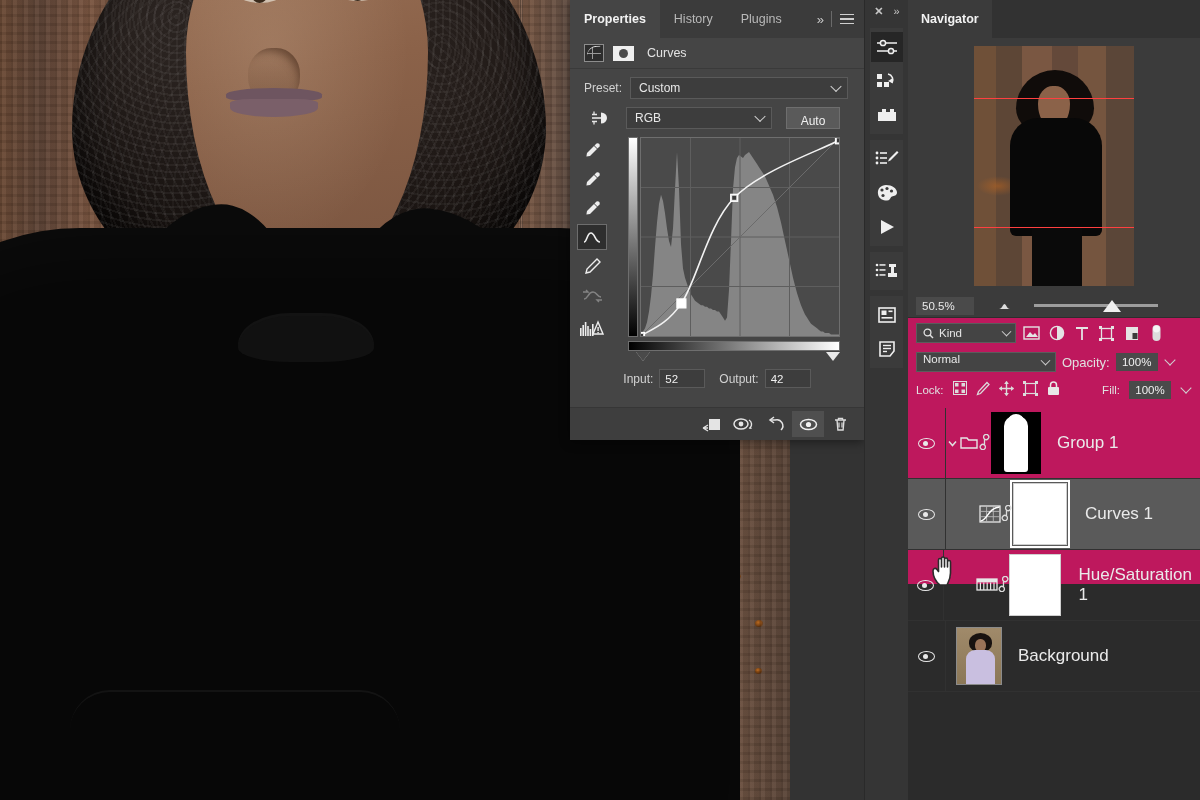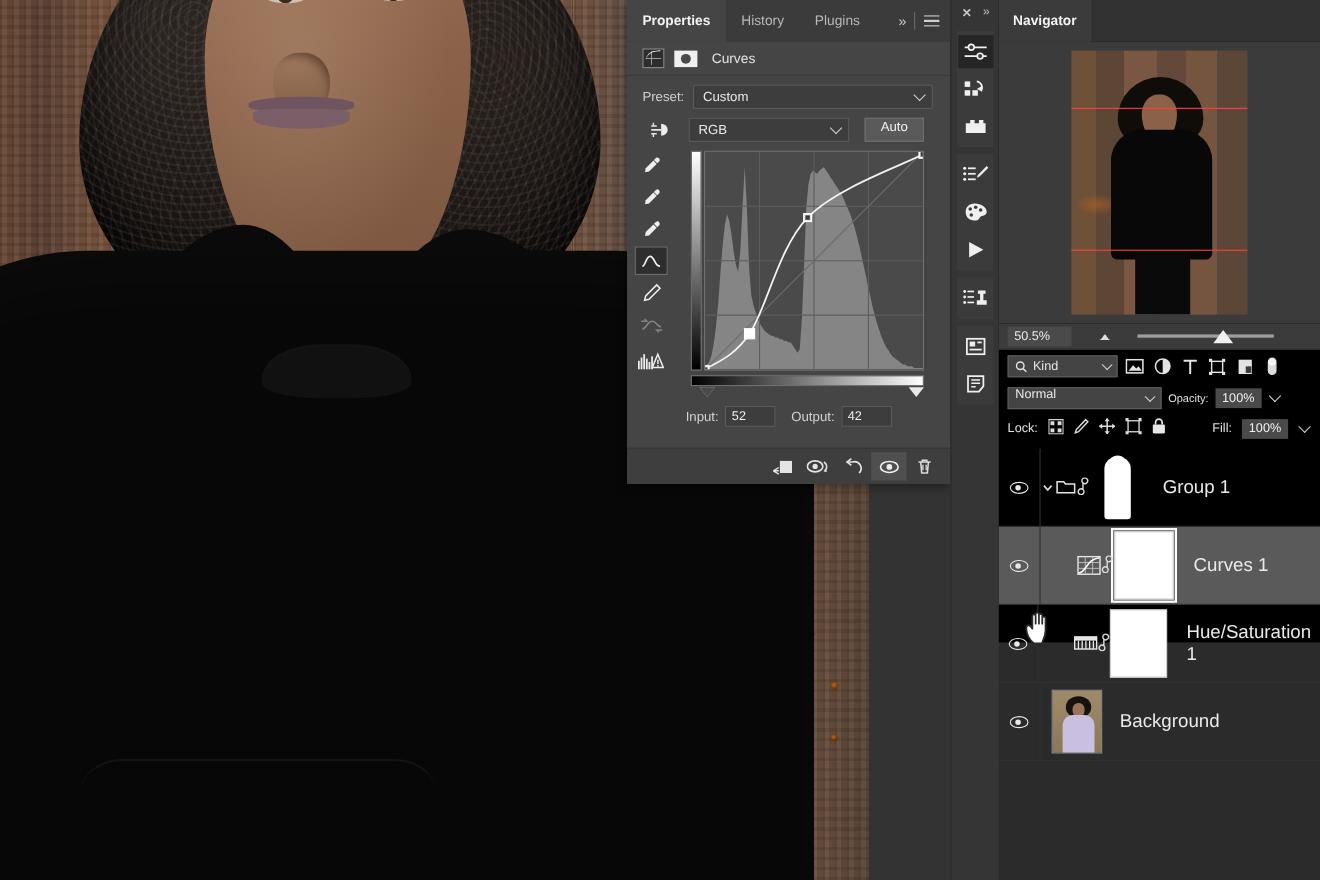--- a/index.html
+++ b/index.html
@@ -141,21 +141,21 @@
   .lbl{ color:#d2d2d2; font-size:12px; }
   .select{
     background:#3d3d3d; border:1px solid #5a5a5a; height:22px; color:#e8e8e8;
     font-size:12px; display:flex; align-items:center; padding:0 8px; position:relative;
   }
   .select .chev{ position:absolute; right:7px; top:50%; width:8px; height:8px;
     border-right:1.6px solid #cfcfcf; border-bottom:1.6px solid #cfcfcf;
     transform:translateY(-70%) rotate(45deg); }
   .btn{
     background:#5a5a5a; border:1px solid #6e6e6e; height:22px; color:#f0f0f0;
-    font-size:12px; display:flex; align-items:flex-start; justify-content:center; padding:0 12px;
+    font-size:12px; display:flex; align-items:flex-end; justify-content:center; padding:0 12px;
   }
   .numfield{ background:#3d3d3d; border:1px solid #5a5a5a; height:19px; width:46px;
     color:#f0f0f0; font-size:11.5px; display:flex; align-items:center; padding-left:5px; }
 
   
   .rail{ position:absolute; left:4px; top:14px; width:36px; display:flex; flex-direction:column; align-items:center; gap:3px; }
   .railbtn{ width:30px; height:26px; display:flex; align-items:center; justify-content:center; position:relative; }
   .railbtn.sel{ background:#2e2e2e; border:1px solid #6d6d6d; }
   .railbtn.dim{ opacity:.45; }
 
@@ -176,21 +176,21 @@
     background:#353535; border-left:1px solid #2a2a2a;
   }
   .dock-top{ height:22px; display:flex; align-items:center; justify-content:center; gap:10px;
     color:#c6c6c6; font-size:11px; }
   .dockgrp{ margin:6px 5px; background:#3b3b3b; padding:4px 0; display:flex;
     flex-direction:column; align-items:center; gap:4px; }
   .dockbtn{ width:32px; height:30px; display:flex; align-items:center; justify-content:center; }
   .dockbtn.sel{ background:#262626; }
 
   
-  .right{ position:absolute; left:908px; top:0; width:292px; height:584px; background:#000000; }
+  .right{ position:absolute; left:908px; top:0; width:292px; height:584px; background:#be185d; }
   .nav-tabs{ height:38px; background:#323232; display:flex; }
   .ntab{ display:flex; align-items:center; padding:0 13px; font-size:12.5px; color:#b9b9b9; }
   .ntab.active{ background:#3b3b3b; color:#f2f2f2; font-weight:bold; }
   .nav-body{ height:256px; background:#3b3b3b; display:flex; align-items:center; justify-content:center; }
   .nav-thumb{ position:relative; width:160px; height:240px; overflow:hidden;
     background:
       radial-gradient(ellipse 30px 14px at 24px 140px, rgba(196,104,30,.5), transparent 70%),
       linear-gradient(90deg,#6f5038 0 22px,#5d4636 22px 48px,#7a5742 48px 78px,#64493a 78px 104px,#75553f 104px 132px,#5b4638 132px 160px);
   }
   .nav-thumb .nt-hair{ position:absolute; left:42px; top:24px; width:78px; height:66px;
@@ -674,21 +674,21 @@
             <circle cx="5.5" cy="5" r="3.4" fill="#f5f5f5"></circle>
           </svg>
       </span>
     </div>
 
     <div class="lrow" style="height:28px">
       <span class="blendsel">
         <span>Normal</span>
         <span style="position:absolute;right:6px;top:50%;width:7px;height:7px;border-right:1.5px solid #cfcfcf;border-bottom:1.5px solid #cfcfcf;transform:translateY(-70%) rotate(45deg)"></span>
       </span>
-      <span style="font-size:10px;color:#e0e0e0">Opacity:</span>
+      <span style="font-size:13px;color:#e0e0e0">Opacity:</span>
       <span class="opval">100%</span>
       <span class="miniarrow"></span>
     </div>
 
     <div class="lrow" style="height:28px;gap:9px">
       <span style="font-size:11.5px;color:#e0e0e0">Lock:</span>
       <span>
         <svg width="14" height="14" viewBox="0 0 14 14">
             <rect x="0.5" y="0.5" width="13" height="13" fill="none" stroke="#dcdcdc" stroke-width="1.1"></rect>
             <g fill="#dcdcdc">

